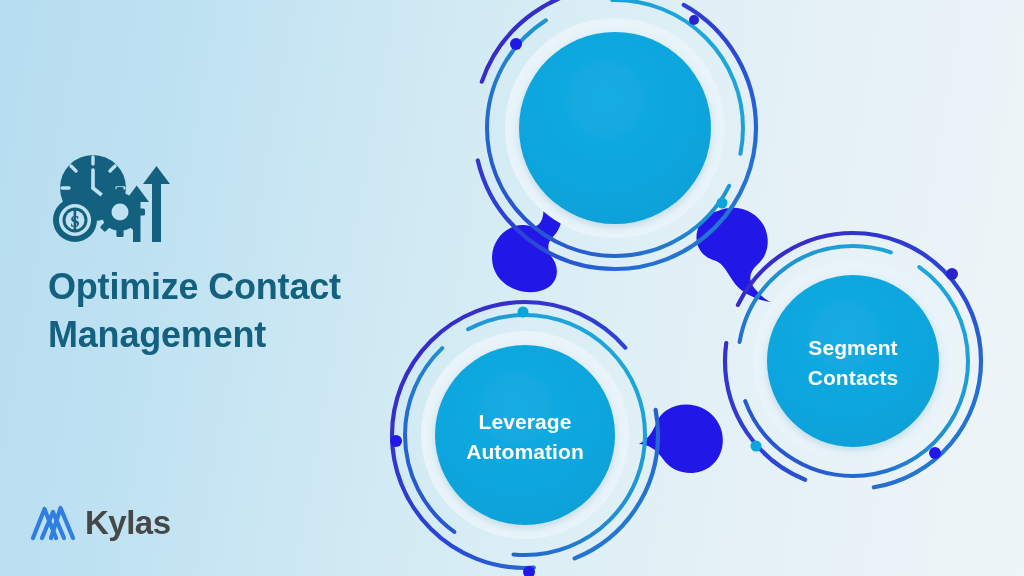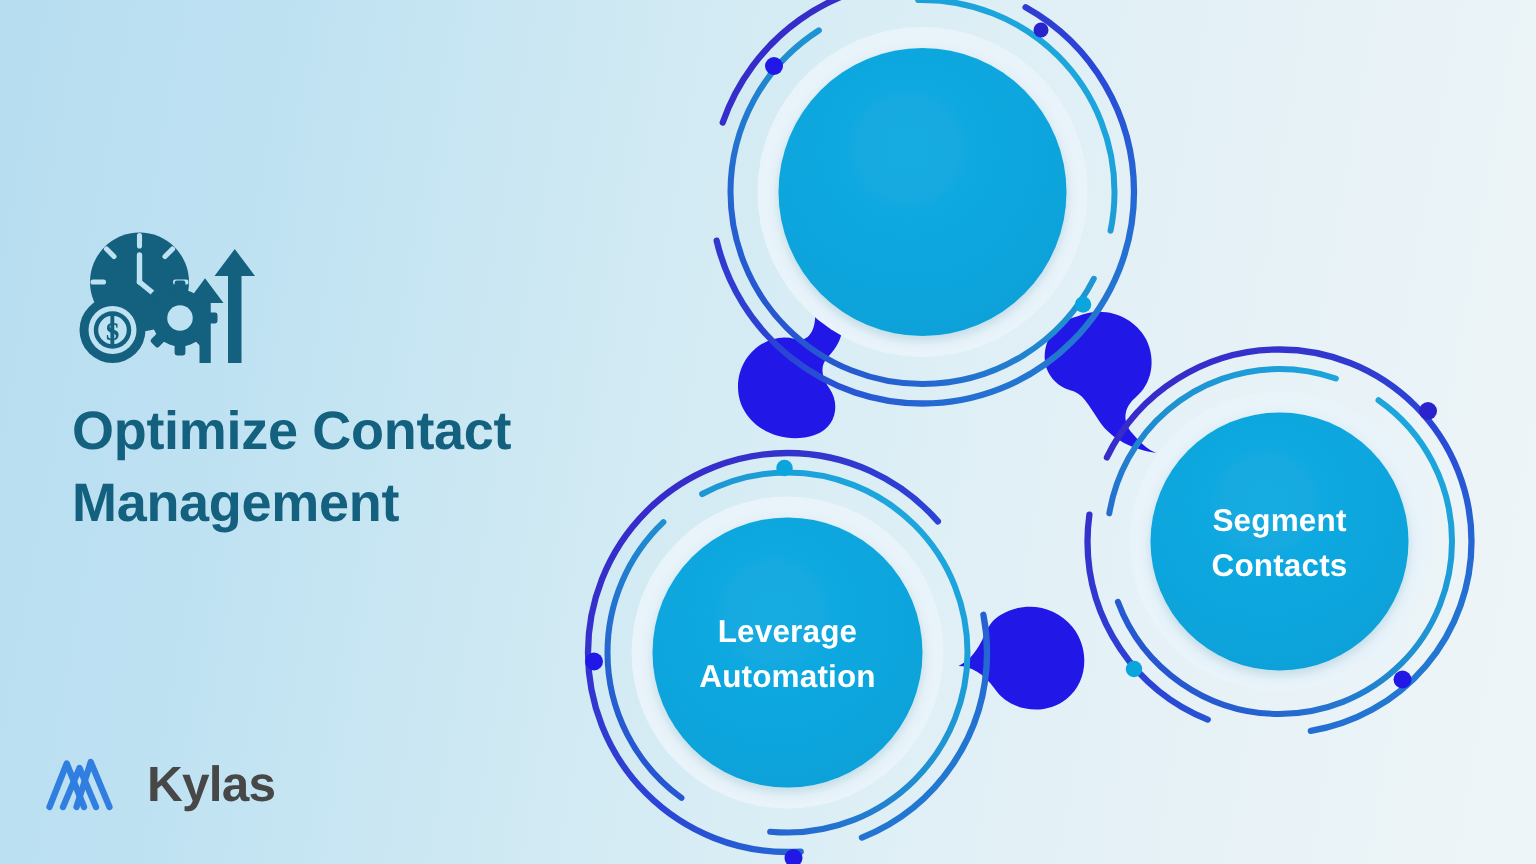--- a/index.html
+++ b/index.html
@@ -45,21 +45,21 @@
     width: 300px;
   }
 
   
   #brand {
     position: absolute;
     left: 30px;
     bottom: 32px;
     display: flex;
     align-items: center;
-    gap: 22px;
+    gap: 9px;
   }
   #brand-mark { width: 46px; height: 44px; display: block; }
   #brand-name {
     font-size: 33px;
     font-weight: bold;
     color: #474747;
     letter-spacing: -0.5px;
     line-height: 1;
   }
 

